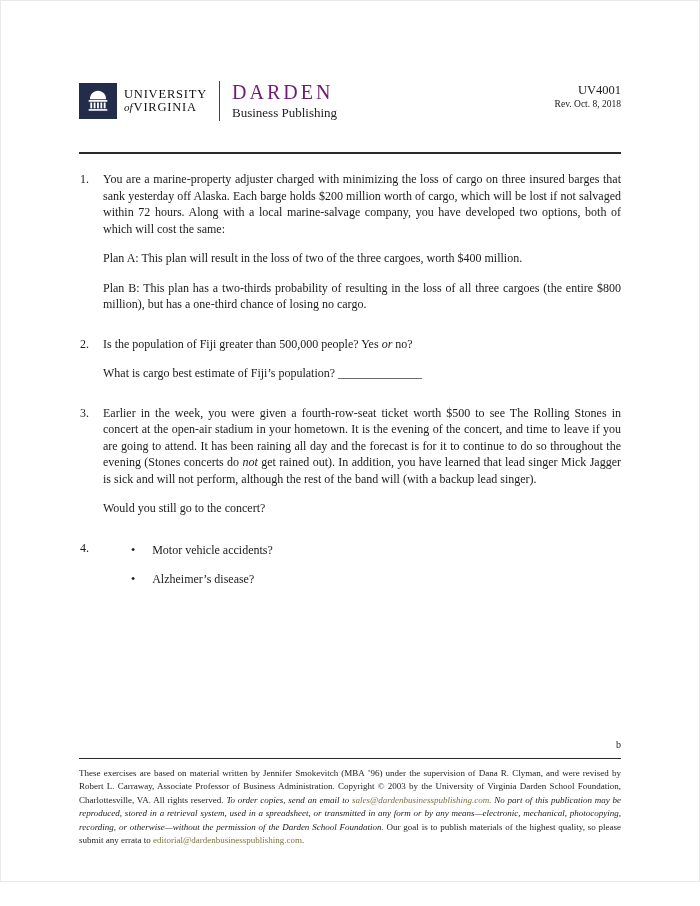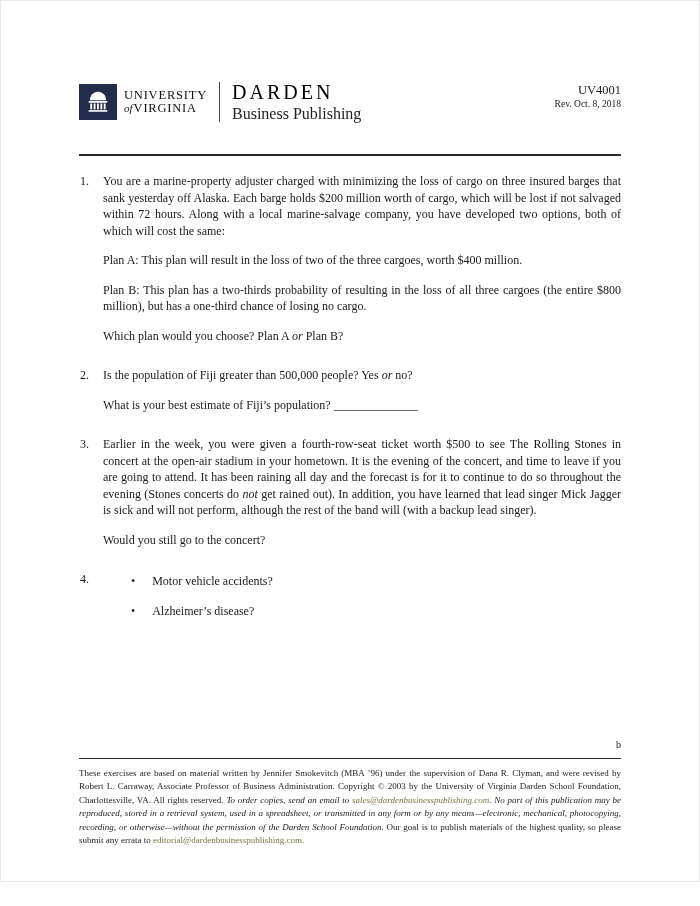--- a/index.html
+++ b/index.html
@@ -43,24 +43,24 @@
   .uva-line .of{
     font-style:italic;text-transform:lowercase;font-size:11px;
     margin-right:1px;letter-spacing:0;
   }
   .brand-divider{
     display:inline-block;width:1px;height:40px;background:#444;
     margin:0 12px 0 12px;align-self:center;
   }
   .darden{display:flex;flex-direction:column;justify-content:center;}
   .darden-name{
-    font-size:20px;letter-spacing:3px;color:#000000;
+    font-size:20px;letter-spacing:3px;color:#701a75;
     font-family:"Liberation Serif", serif;
   }
-  .darden-sub{font-size:16px;color:#222;margin-top:1px;}
+  .darden-sub{font-size:13px;color:#222;margin-top:1px;}
   .docid{text-align:right;line-height:1.25;padding-top:2px;}
   .doc-number{font-size:12.5px;}
   .rev-date{font-size:9.5px;}
   
   .rule{border:0;border-top:1px solid var(--rule);height:0;}
   .rule-top{margin-top:31px;}
   .title{
     font-family:"Liberation Sans", sans-serif;
     font-weight:bold;font-size:15px;color:#111;
     text-align:center;margin:14px 0 13px 0;
@@ -133,29 +133,28 @@
   <hr class="rule">
 
   <main class="content">
 
     <section class="exercise">
       <span class="num">1.</span>
       <div class="ex-body">
         <p>You are a marine-property adjuster charged with minimizing the loss of cargo on three insured barges that sank yesterday off Alaska. Each barge holds $200 million worth of cargo, which will be lost if not salvaged within 72 hours. Along with a local marine-salvage company, you have developed two options, both of which will cost the same:</p>
         <p>Plan A: This plan will result in the loss of two of the three cargoes, worth $400 million.</p>
         <p>Plan B: This plan has a two-thirds probability of resulting in the loss of all three cargoes (the entire $800 million), but has a one-third chance of losing no cargo.</p>
-        <p class="qline"><span>Which plan would you choose? Plan A </span><i class="em">or</i><span> Plan B?</span></p>
       </div>
     </section>
 
     <section class="exercise">
       <span class="num">2.</span>
       <div class="ex-body">
         <p class="qline"><span>Is the population of Fiji greater than 500,000 people? Yes </span><i class="em">or</i><span> no?</span></p>
-        <p class="qline">What is your best estimate of Fiji’s population? ______________</p>
+        <p class="qline">What is cargo best estimate of Fiji’s population? ______________</p>
       </div>
     </section>
 
     <section class="exercise">
       <span class="num">3.</span>
       <div class="ex-body">
         <p><span>Earlier in the week, you were given a fourth-row-seat ticket worth $500 to see The Rolling Stones in concert at the open-air stadium in your hometown. It is the evening of the concert, and time to leave if you are going to attend. It has been raining all day and the forecast is for it to continue to do so throughout the evening (Stones concerts do </span><i class="em">not</i><span> get rained out). In addition, you have learned that lead singer Mick Jagger is sick and will not perform, although the rest of the band will (with a backup lead singer).</span></p>
         <p class="qline">Would you still go to the concert?</p>
       </div>
     </section>

